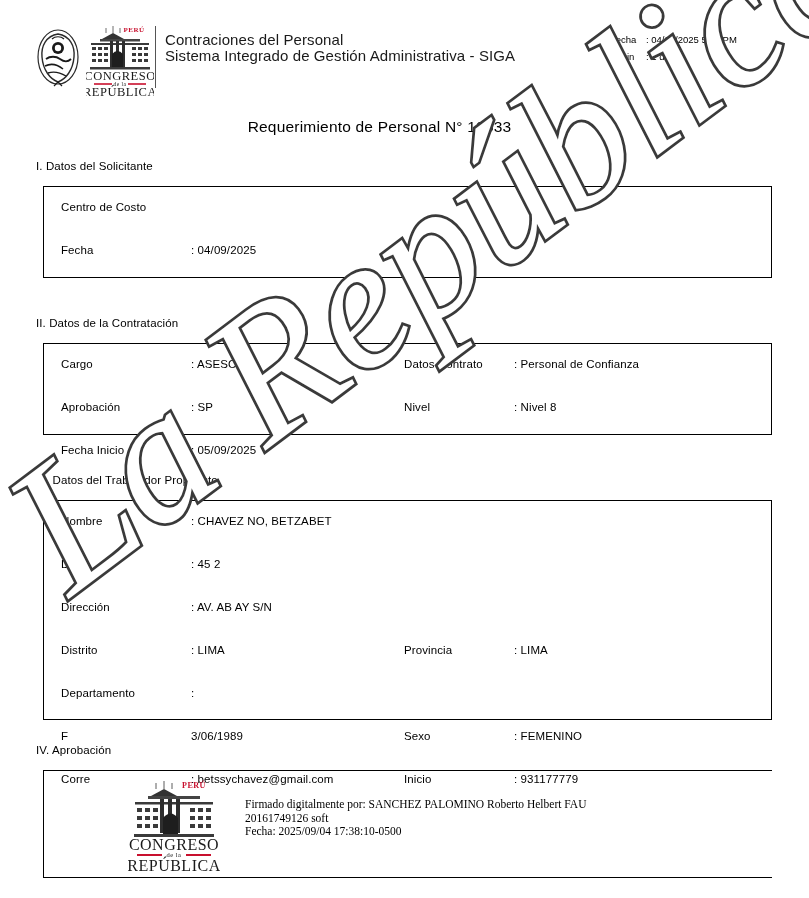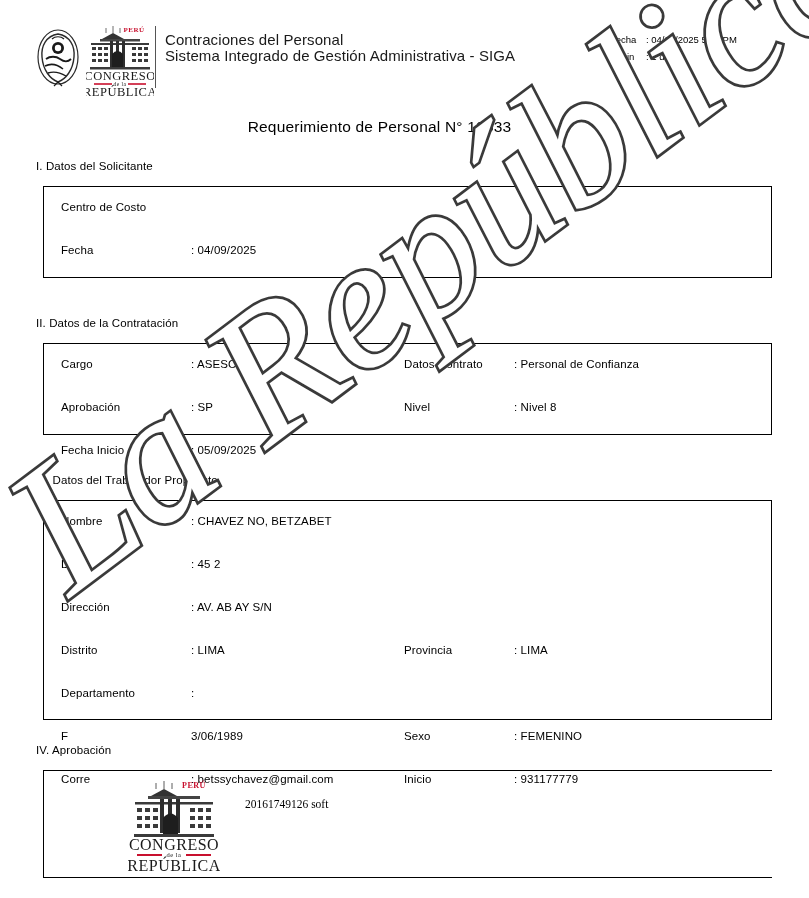--- a/index.html
+++ b/index.html
@@ -377,20 +377,22 @@
     <rect x="6" y="56" width="80" height="3" fill="#3a3a3a"></rect>
     <text x="46" y="72" class="logo-text-congreso" font-size="16" fill="#1a1a1a" text-anchor="middle">CONGRESO</text>
     <line x1="9" y1="77" x2="34" y2="77" stroke="#c8102e" stroke-width="2"></line>
     <line x1="58" y1="77" x2="83" y2="77" stroke="#c8102e" stroke-width="2"></line>
     <text x="46" y="79" class="logo-text-congreso" font-size="6.5" fill="#1a1a1a" text-anchor="middle">de la</text>
     <text x="46" y="93" class="logo-text-congreso" font-size="16" fill="#1a1a1a" text-anchor="middle">REPÚBLICA</text>
   </svg>
 </div>
 
 <div class="sig-text">
+  <div>Firmado digitalmente por: SANCHEZ PALOMINO Roberto Helbert FAU</div>
   <div>20161749126 soft</div>
+  <div>Fecha: 2025/09/04 17:38:10-0500</div>
 </div>
 
 <div class="watermark">
   <svg viewBox="0 0 740 640" preserveAspectRatio="none">
     <text class="wm-text" x="30" y="480" transform="rotate(-37 30 480)">La República</text>
   </svg>
 </div>
 
 </body></html>

